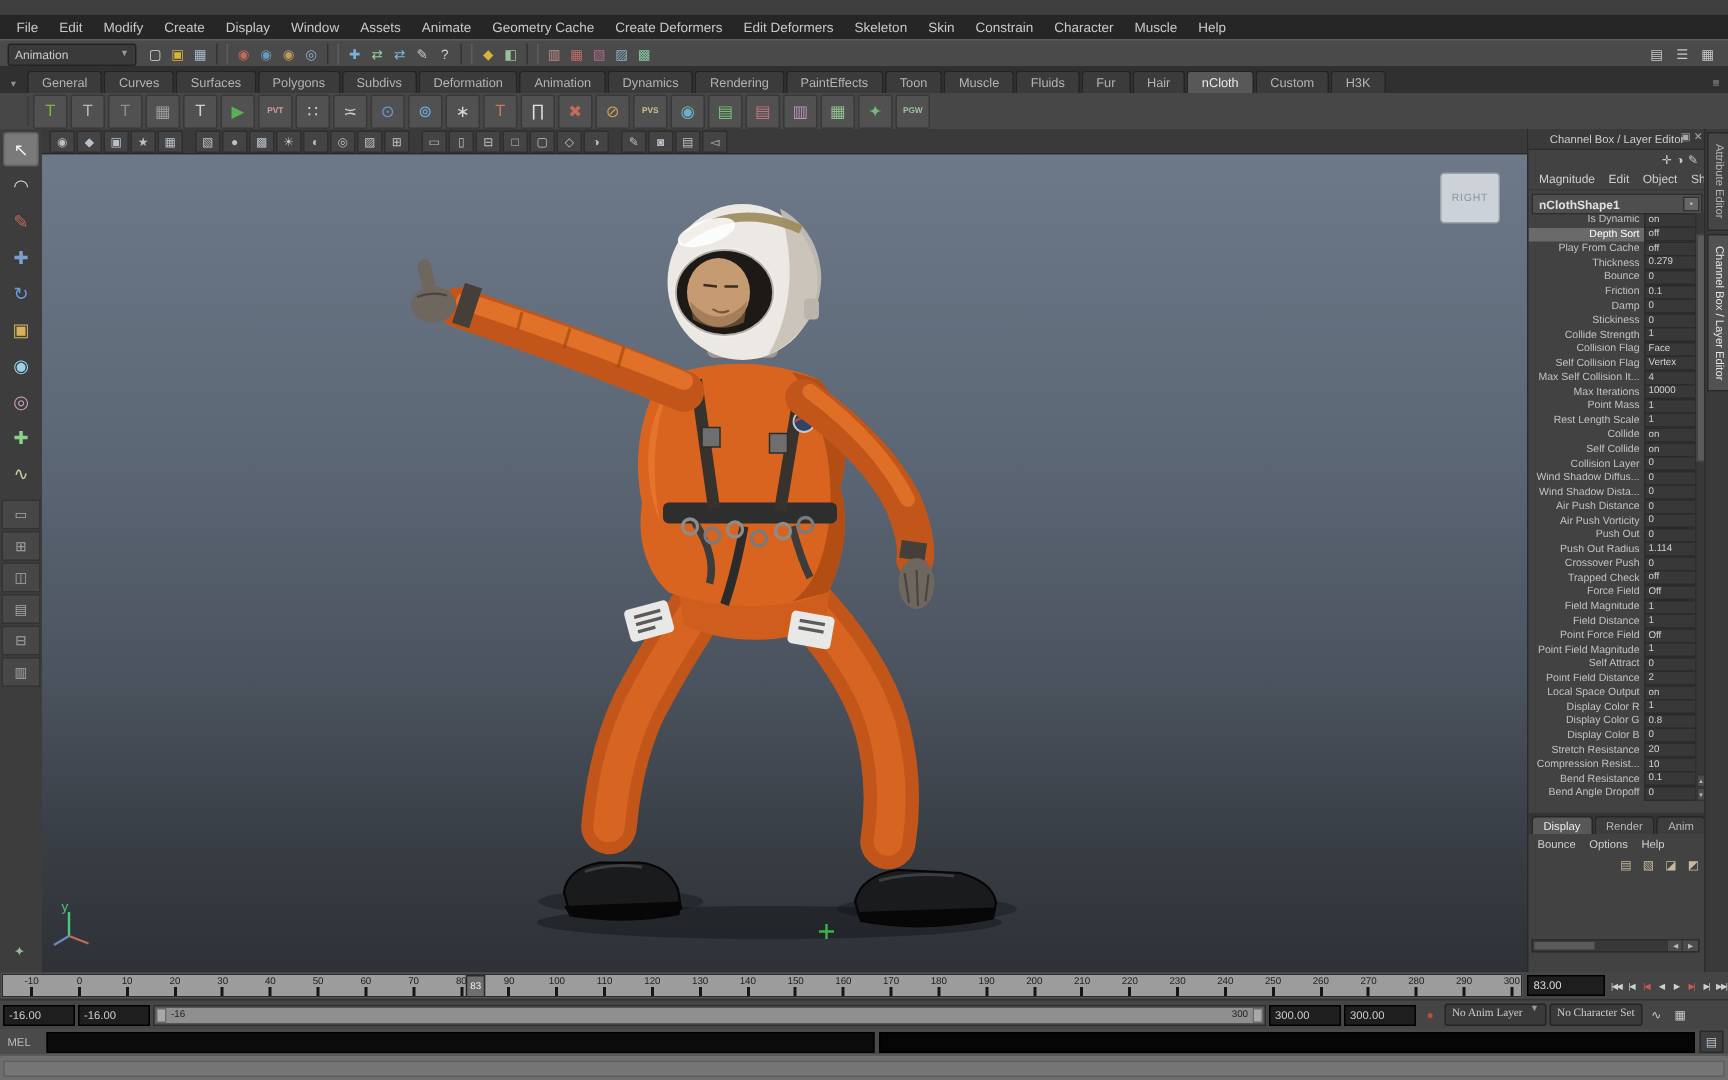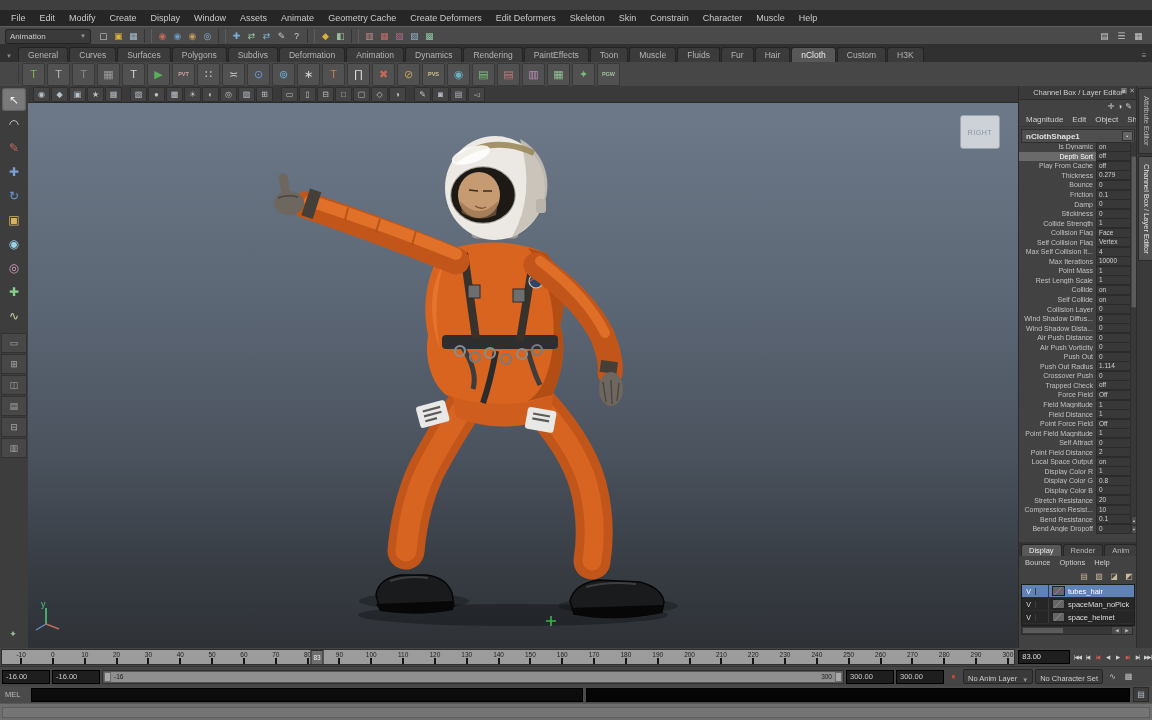--- a/index.html
+++ b/index.html
@@ -109,21 +109,21 @@
   .tr-btn.red{color:#cf5a4e;}
   
   #rangeslider{position:absolute;left:0;top:666px;width:1152px;height:20px;background:#454545;border-top:1px solid #333;display:flex;align-items:center;gap:2px;padding:0 2px;box-sizing:border-box;font-size:7.5px;}
   .rs-field{width:40px;height:12px;background:#1e1e1e;border:1px solid #000;color:#ccc;line-height:12px;padding:0 3px;}
   #rs-track{position:relative;width:742px;height:14px;background:#555;border:1px solid #2e2e2e;box-sizing:border-box;}
   #rs-bar{position:absolute;left:1px;right:1px;top:1px;bottom:1px;background:#8f8f8f;}
   .rs-handle{position:absolute;top:0;width:7px;height:100%;background:#a8a8a8;border:1px solid #6a6a6a;box-sizing:border-box;}
   #rs-bar-start{position:absolute;left:10px;top:1px;font-size:6.5px;color:#222;}
   #rs-bar-end{position:absolute;right:10px;top:1px;font-size:6.5px;color:#222;}
   .rs-icon{width:15px;height:14px;display:flex;align-items:center;justify-content:center;font-size:8px;}
-  .rs-dd{display:flex;align-items:flex-end;height:13px;background:#3a3a3a;border:1px solid #242424;border-radius:2px;padding:0 4px;color:#ccc;}
+  .rs-dd{display:flex;align-items:flex-start;height:13px;background:#3a3a3a;border:1px solid #242424;border-radius:2px;padding:0 4px;color:#ccc;font-family:Liberation Serif, serif;}
   .rs-dd .arr{margin-left:5px;font-size:6px;color:#999;}
   
   #cmdline{position:absolute;left:0;top:686px;width:1152px;height:17px;background:#4a4a4a;display:flex;align-items:center;}
   #mel-label{width:26px;padding-left:5px;font-size:7.5px;color:#bbb;}
   #mel-input{width:550px;height:12px;background:#0c0c0c;border:1px solid #000;}
   #mel-output{flex:1;height:12px;background:#050505;border:1px solid #000;margin:0 3px;}
   #script-editor-btn{width:14px;height:13px;margin-right:3px;display:flex;align-items:center;justify-content:center;font-size:8px;color:#b5c2cf;background:#3d3d3d;border:1px solid #2a2a2a;}
   #helpline{position:absolute;left:0;top:703px;width:1152px;height:17px;background:#6e6e6e;border-top:1px solid #585858;}
   #helpline .inner{position:absolute;left:2px;right:2px;top:3px;bottom:3px;background:#757575;border:1px solid #5e5e5e;}
 </style>
@@ -605,40 +605,20 @@
     <div id="le-menus">
         <div class="le-menu">Bounce</div>
         <div class="le-menu">Options</div>
         <div class="le-menu">Help</div>
       </div>
     <div id="le-icons">
         <div class="le-icon">▤</div>
         <div class="le-icon">▧</div>
         <div class="le-icon">◪</div>
         <div class="le-icon">◩</div>
-      </div>
-    <div id="le-list">
-        <div class="layer-row selected">
-          <div class="lr-v">V</div>
-          <div class="lr-type"></div>
-          <div class="lr-swatch"></div>
-          <div class="lr-name">tubes_hair</div>
-        </div>
-        <div class="layer-row">
-          <div class="lr-v">V</div>
-          <div class="lr-type"></div>
-          <div class="lr-swatch"></div>
-          <div class="lr-name">spaceMan_noPick</div>
-        </div>
-        <div class="layer-row">
-          <div class="lr-v">V</div>
-          <div class="lr-type"></div>
-          <div class="lr-swatch"></div>
-          <div class="lr-name">space_helmet</div>
-        </div>
       </div>
     <div id="le-hscroll">
       <div id="le-hthumb"></div>
       <div class="le-harrow" style="right:10px;">◀</div>
       <div class="le-harrow" style="right:0;">▶</div>
     </div>
   </div>
 
   <div id="right-strip">
       <div class="vtab">Attribute Editor</div>

